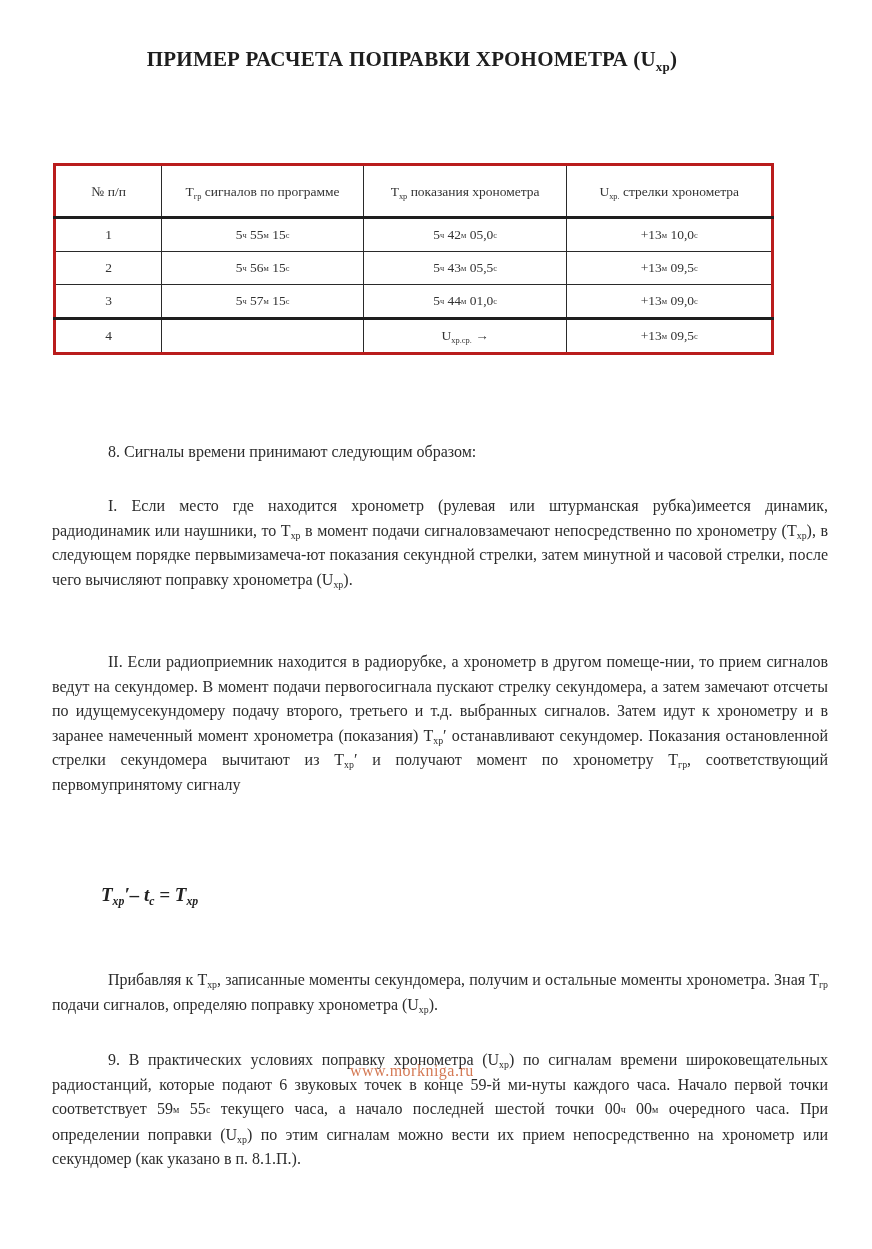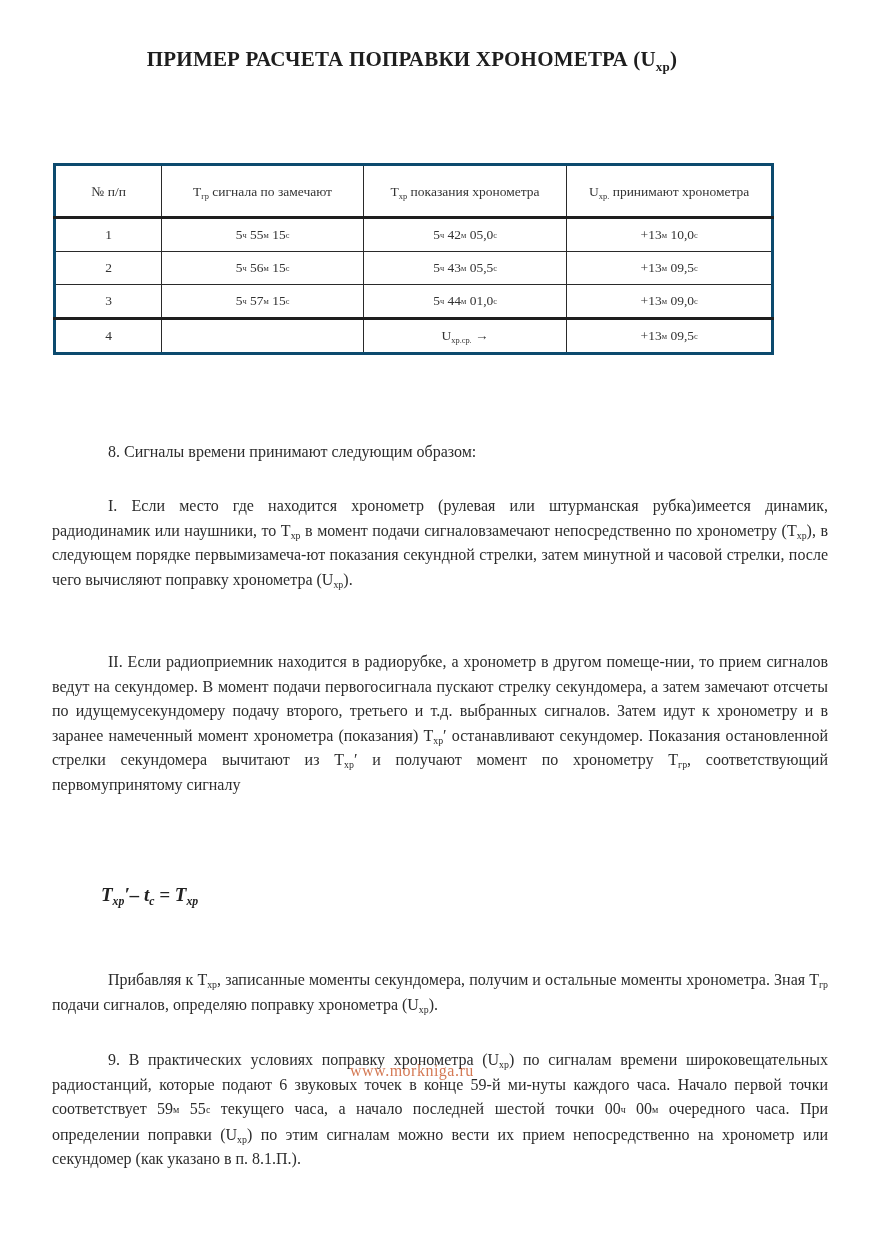--- a/index.html
+++ b/index.html
@@ -8,21 +8,21 @@
   .title { position:absolute; left:0; width:824px; top:46px; text-align:center;
            font-weight:bold; font-size:21px; line-height:27px; color:#1e1e1e; letter-spacing:0.2px; }
   sub { font-size:0.62em; vertical-align:-0.35em; line-height:0; }
   table.tbl { position:absolute; left:53px; top:163px; width:721px; border-collapse:collapse;
               font-size:13.5px; color:#333; }
   table.tbl td, table.tbl th { border:1.5px solid #2a2a2a; text-align:center; font-weight:normal; padding:0; }
   table.tbl th { height:50px; line-height:17px; }
   table.tbl td { height:32px; }
   table.tbl tr.thick-top td { border-top:3px solid #1e1e1e; }
   table.tbl tr.head th { border-bottom:3px solid #1e1e1e; }
-  table.tbl { border:3px solid #0c4a6e; }
+  table.tbl { border:3px solid #b91c1c; }
   .c1{width:107px;} .c2{width:203px;} .c3{width:205px;} .c4{width:206px;}
   .bold { font-weight:bold; }
   .sup { font-size:0.62em; vertical-align:0.1em; }
   .p { position:absolute; left:52px; width:776px; font-size:16px; line-height:24.5px;
        text-align:justify; color:#2c2c2c; }
   .p .indent { display:inline-block; width:56px; }
   .formula { position:absolute; left:101px; top:884px; font-size:19px; font-style:italic; font-weight:bold; color:#222; }
   .watermark { position:absolute; left:350px; top:1062px; font-size:16px; color:#c2410c; opacity:0.7;
                font-family:"Liberation Serif", serif; letter-spacing:0.5px; }
 </style>
@@ -30,23 +30,23 @@
 <body>
 
 <div class="title">
   <div><span>ПРИМЕР РАСЧЕТА ПОПРАВКИ ХРОНОМЕТРА (U</span><sub>хр</sub><span>)</span></div>
 </div>
 
 <table class="tbl">
   <tbody>
       <tr class="head">
     <th class="c1"><span>№ п/п</span></th>
-    <th class="c2"><span>Т</span><sub>гр</sub><span> сигнала по замечают</span></th>
+    <th class="c2"><span>Т</span><sub>гр</sub><span> сигналов по программе</span></th>
     <th class="c3"><span>Т</span><sub>хр</sub><span> показания хронометра</span></th>
-    <th class="c4"><span>U</span><sub>хр.</sub><span> принимают хронометра</span></th>
+    <th class="c4"><span>U</span><sub>хр.</sub><span> стрелки хронометра</span></th>
   </tr>
   </tbody>
     <tbody id="rows">
       <tr>
         <td>1</td>
         <td><span>5</span><span class="sup">ч</span><span> 55</span><span class="sup">м</span><span> 15</span><span class="sup">с</span></td>
         <td><span>5</span><span class="sup">ч</span><span> 42</span><span class="sup">м</span><span> 05,0</span><span class="sup">с</span></td>
         <td><span>+13</span><span class="sup">м</span><span> 10,0</span><span class="sup">с</span></td>
       </tr>
       <tr>

